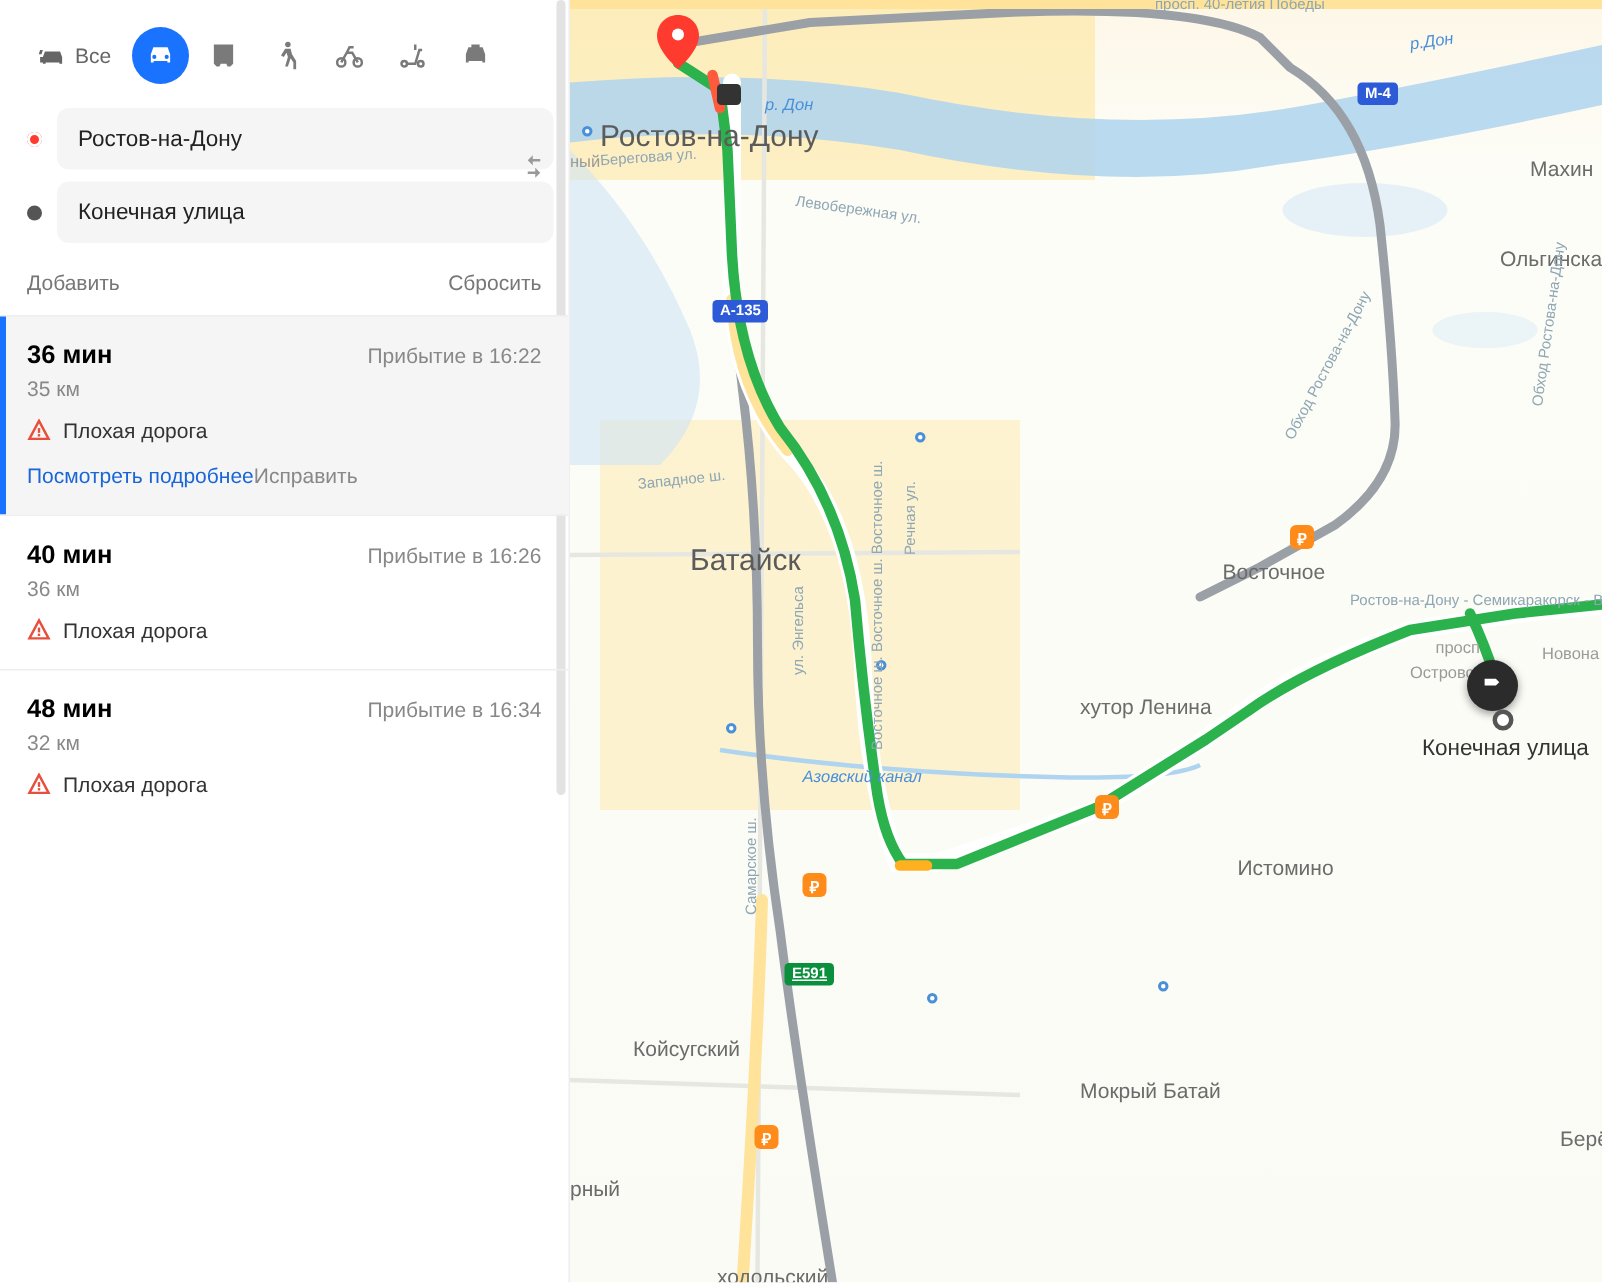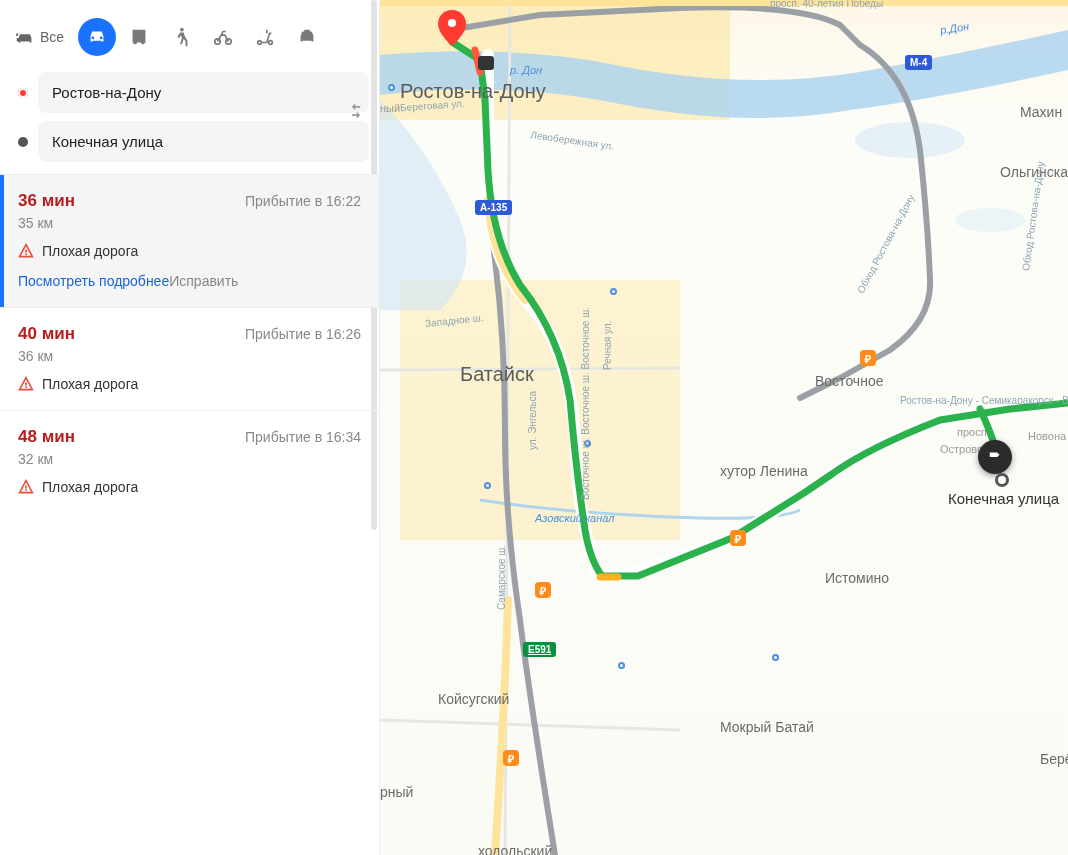--- a/index.html
+++ b/index.html
@@ -5,21 +5,21 @@
   * { box-sizing: border-box; margin: 0; padding: 0; }
   html, body { width: 1068px; height: 855px; font-family: Arial, Helvetica, sans-serif; overflow: hidden; background: #fff; }
   .app { display: flex; width: 100%; height: 100%; }
 
   
   .sidebar { width: 380px; flex-shrink: 0; background: #fff; display: flex; flex-direction: column; border-right: 1px solid #eee; position: relative; }
   .sidebar-scroll { overflow-y: auto; flex: 1; }
   .scrollbar-fake { position:absolute; right:2px; top:0; width:6px; height:530px; background:#d0d0d0; border-radius:3px; opacity:.6; }
 
   
-  .modes { display: flex; align-items: flex-start; gap: 4px; padding: 18px 12px 10px 4px; flex-wrap:wrap;}
+  .modes { display: flex; align-items: flex-start; gap: 4px; padding: 18px 12px 10px 14px; flex-wrap:wrap;}
   .mode { width: 38px; height: 38px; border-radius: 50%; display:flex; align-items:center; justify-content:center; color:#7a7a7a; }
   .mode.all { width:auto; border-radius:20px; padding:0 10px; gap:4px; font-size:14px; color:#666;}
   .mode.active { background: #1a73ff; color:#fff; }
   .mode svg { width:22px; height:22px; fill:currentColor; }
   .mode.all svg{width:22px;height:22px;}
 
   
   .waypoints { padding: 6px 10px 4px 14px; position:relative; }
   .wp-row { display:flex; align-items:center; gap:10px; margin-bottom:8px; position:relative;}
   .wp-dot { width:10px; height:10px; border-radius:50%; flex-shrink:0; margin-left:4px;}
@@ -35,21 +35,21 @@
   .param-row{display:flex;justify-content:space-between;align-items:center; padding:14px 18px; font-size:14px; border-top:1px solid #eee;}
   .param-link{color:#1a66d6;}
   .param-link::after{content:' ▾'; font-size:10px;}
   .depart{color:#888;}
 
   
   .route{ padding:16px 18px 18px 18px; border-top:1px solid #eee; position:relative;}
   .route.selected{ background:#f5f5f5;}
   .route.selected::before{content:''; position:absolute; left:0; top:0; bottom:0; width:4px; background:#1a73ff;}
   .r-top{display:flex; justify-content:space-between; align-items:baseline;}
-  .r-time{font-size:17px; font-weight:bold; color:#b91c1c;text-align:right;}
+  .r-time{font-size:17px; font-weight:bold; color:#000000;text-align:right;}
   .r-arrive{font-size:14px; color:#888;}
   .r-dist{font-size:14px; color:#888; margin-top:4px;}
   .r-warn{display:flex; align-items:center; gap:8px; margin-top:12px; font-size:14px; color:#333;}
   .warn-ico{width:16px;height:16px;}
   .r-links{display:flex; justify-content:flex-start; margin-top:14px; font-size:14px;}
   .r-links .details{color:#1a66d6;}
   .r-links .fix{color:#888;}
 
   
   .map{ flex:1; position:relative; background:linear-gradient(180deg,#fdf7e7 0%,#fdfdf8 14%,#fbfbf6 100%); overflow:hidden;}
@@ -137,20 +137,24 @@
           <div class="wp-dot end"></div>
           <input class="wp-input" value="Конечная улица" style="">
         </div>
         <div class="swap-btn">
           <svg viewBox="0 0 24 24" width="20" height="20">
               <path fill="#999" d="M7 7l4-4v3h6v2h-6v3L7 7zm10 10l-4 4v-3H7v-2h6v-3l4 4z"></path>
             </svg>
         </div>
       </div>
 
+      <div class="row-actions">
+        <span>Добавить</span>
+        <span>Сбросить</span>
+      </div>
 
 
       <div class="route selected">
         <div class="r-top">
           <span class="r-time">36 мин</span>
           <span class="r-arrive">Прибытие в 16:22</span>
         </div>
         <div class="r-dist">35 км</div>
         <div class="r-warn">
           <svg class="warn-ico" viewBox="0 0 20 20">
@@ -265,21 +269,21 @@
     <div class="poi-dot" style="left:238px;top:662px;"></div>
     <div class="poi-dot" style="left:392px;top:654px;"></div>
     <div class="poi-dot" style="left:230px;top:288px;"></div>
 
     <div class="lbl big" style="left:20px;top:80px;">Ростов-на-Дону</div>
     <div class="lbl big" style="left:80px;top:363px;">Батайск</div>
     <div class="lbl mid" style="left:435px;top:373px;">Восточное</div>
     <div class="lbl mid" style="left:340px;top:463px;">хутор Ленина</div>
     <div class="lbl mid" style="left:445px;top:570px;">Истомино</div>
     <div class="lbl mid" style="left:340px;top:719px;">Мокрый Батай</div>
-    <div class="lbl mid" style="left:58px;top:691px;">Койсугский</div>
+    <div class="lbl mid" style="left:42px;top:691px;">Койсугский</div>
     <div class="lbl mid" style="left:620px;top:164px;">Ольгинская</div>
     <div class="lbl mid" style="left:640px;top:104px;">Махин</div>
     <div class="lbl mid" style="left:0px;top:784px;">рный</div>
     <div class="lbl mid" style="left:98px;top:843px;">ходольский</div>
     <div class="lbl mid" style="left:660px;top:751px;">Берё</div>
     <div class="lbl small" style="left:560px;top:443px;">Островского</div>
     <div class="lbl small" style="left:648px;top:430px;">Новона</div>
     <div class="lbl small" style="left:577px;top:426px;">просп</div>
     <div class="lbl small" style="left:0px;top:102px;">ный</div>
 

